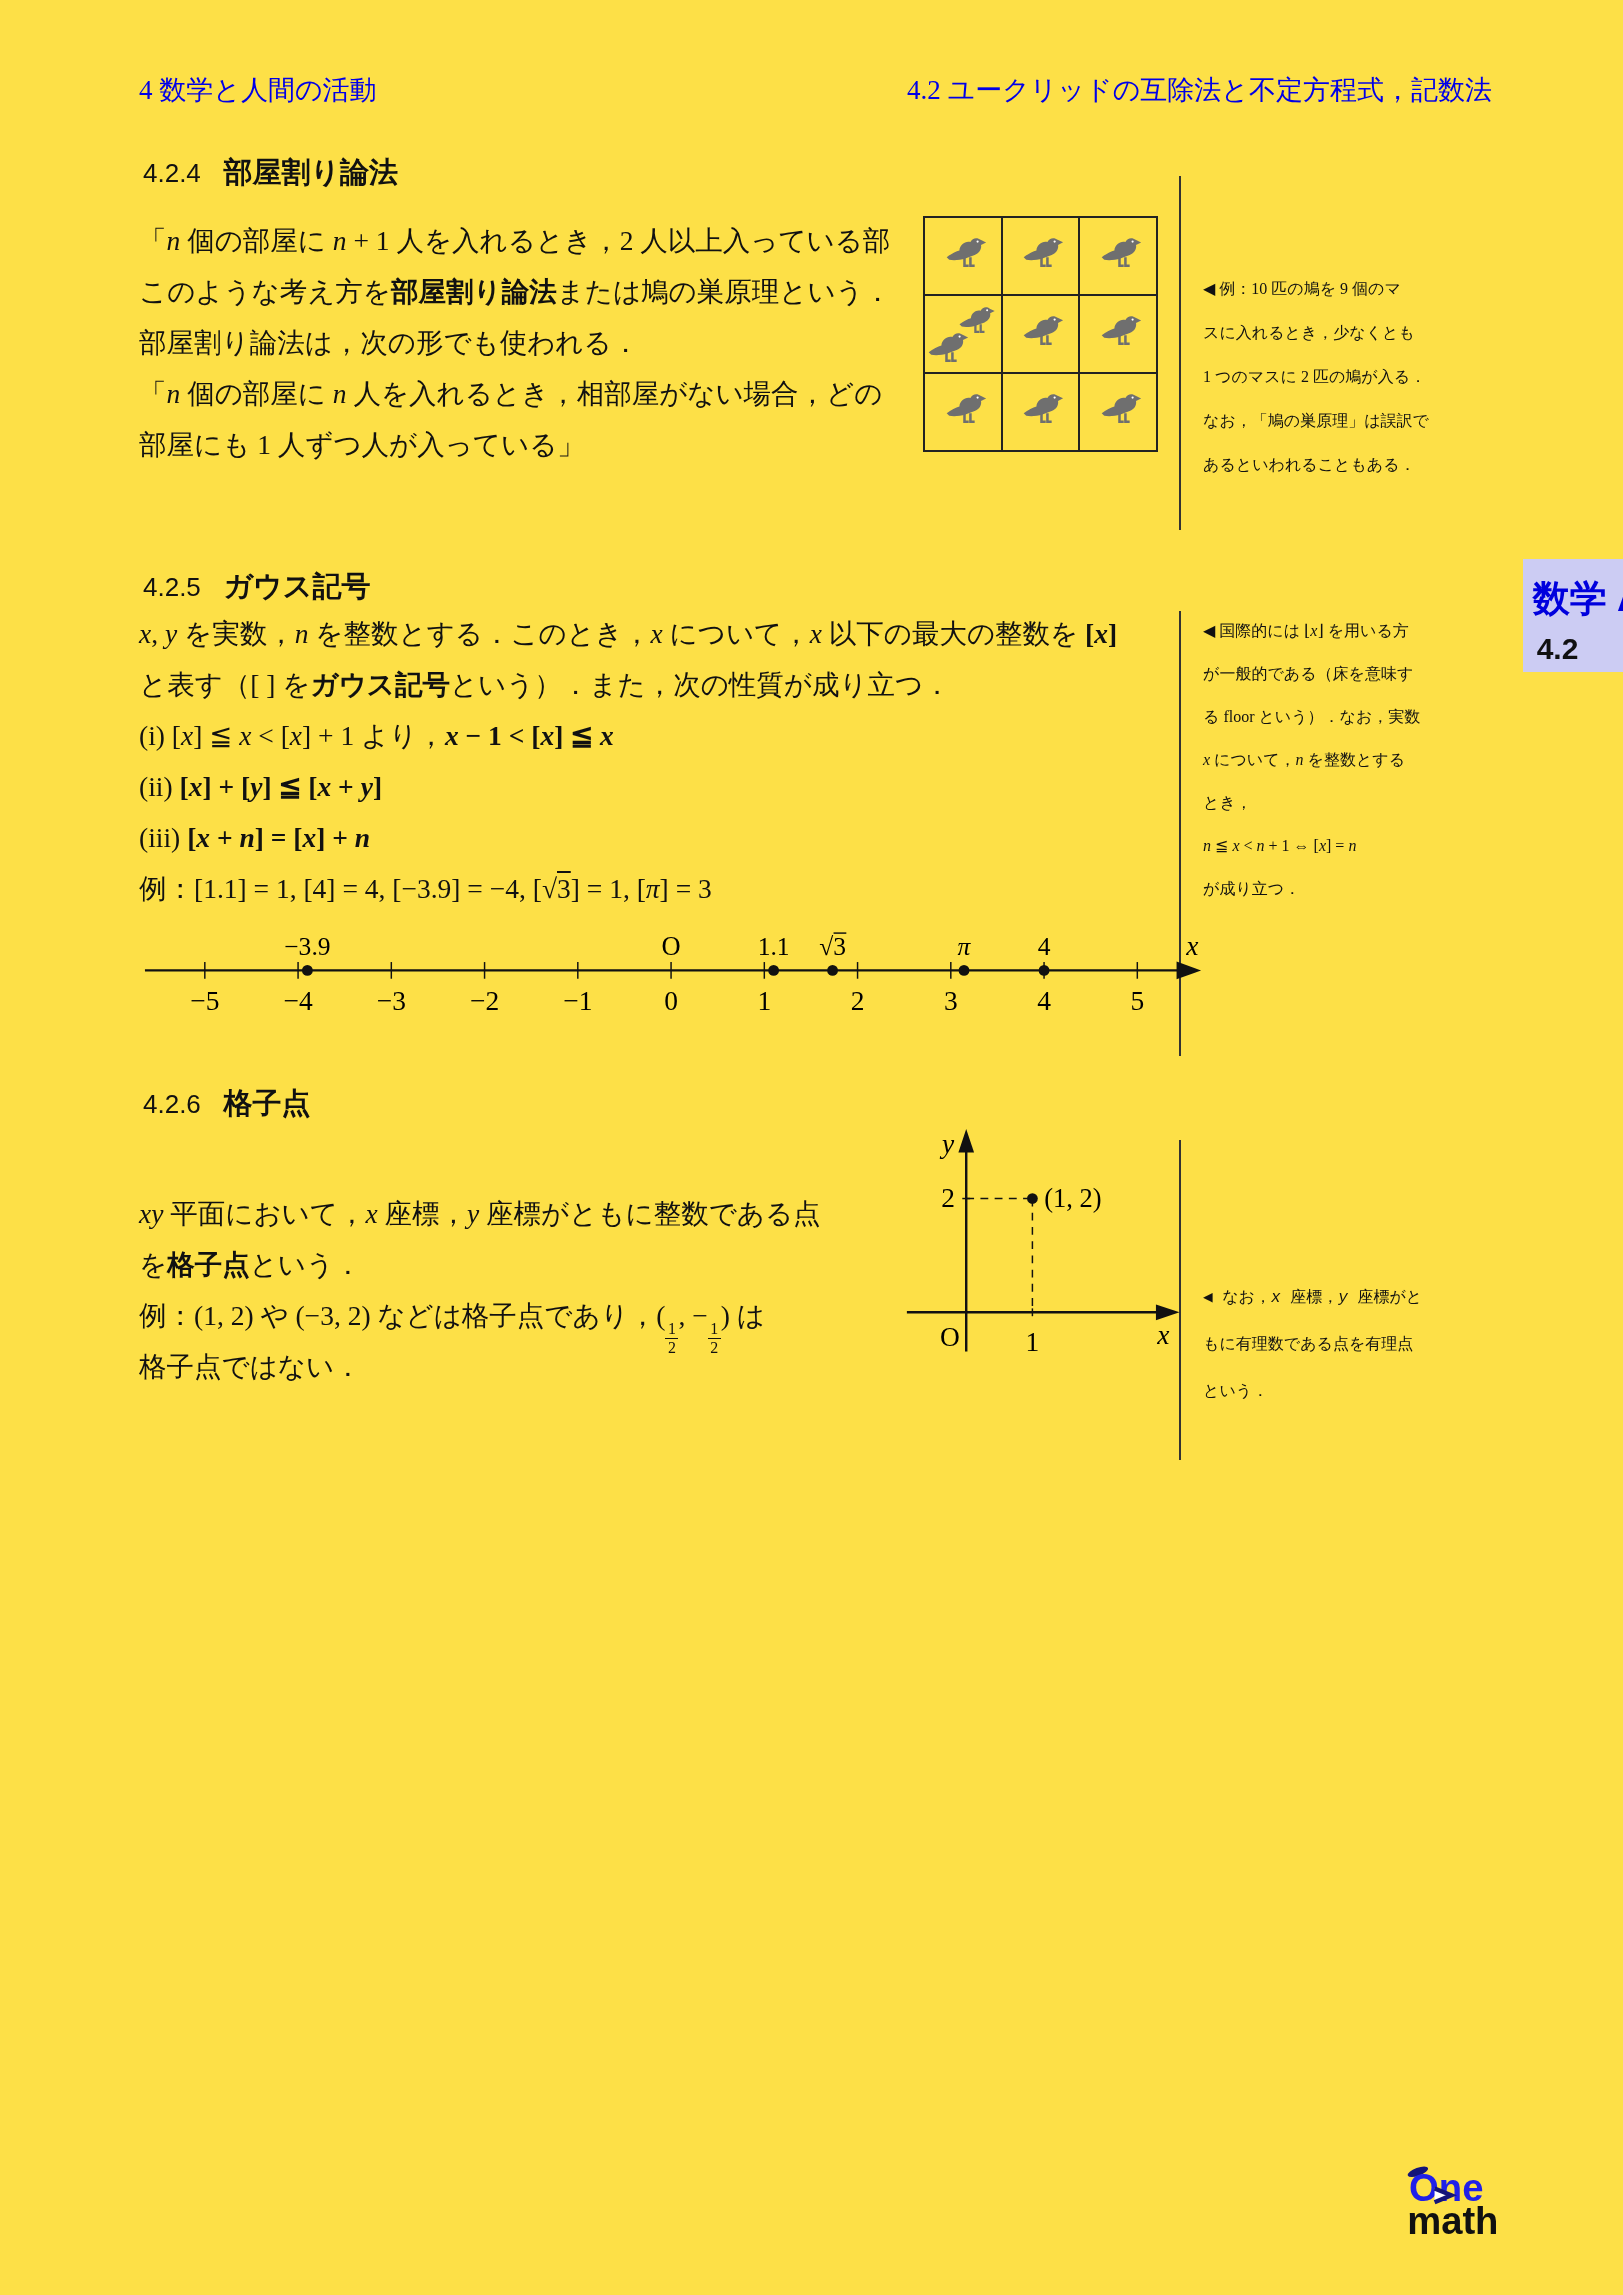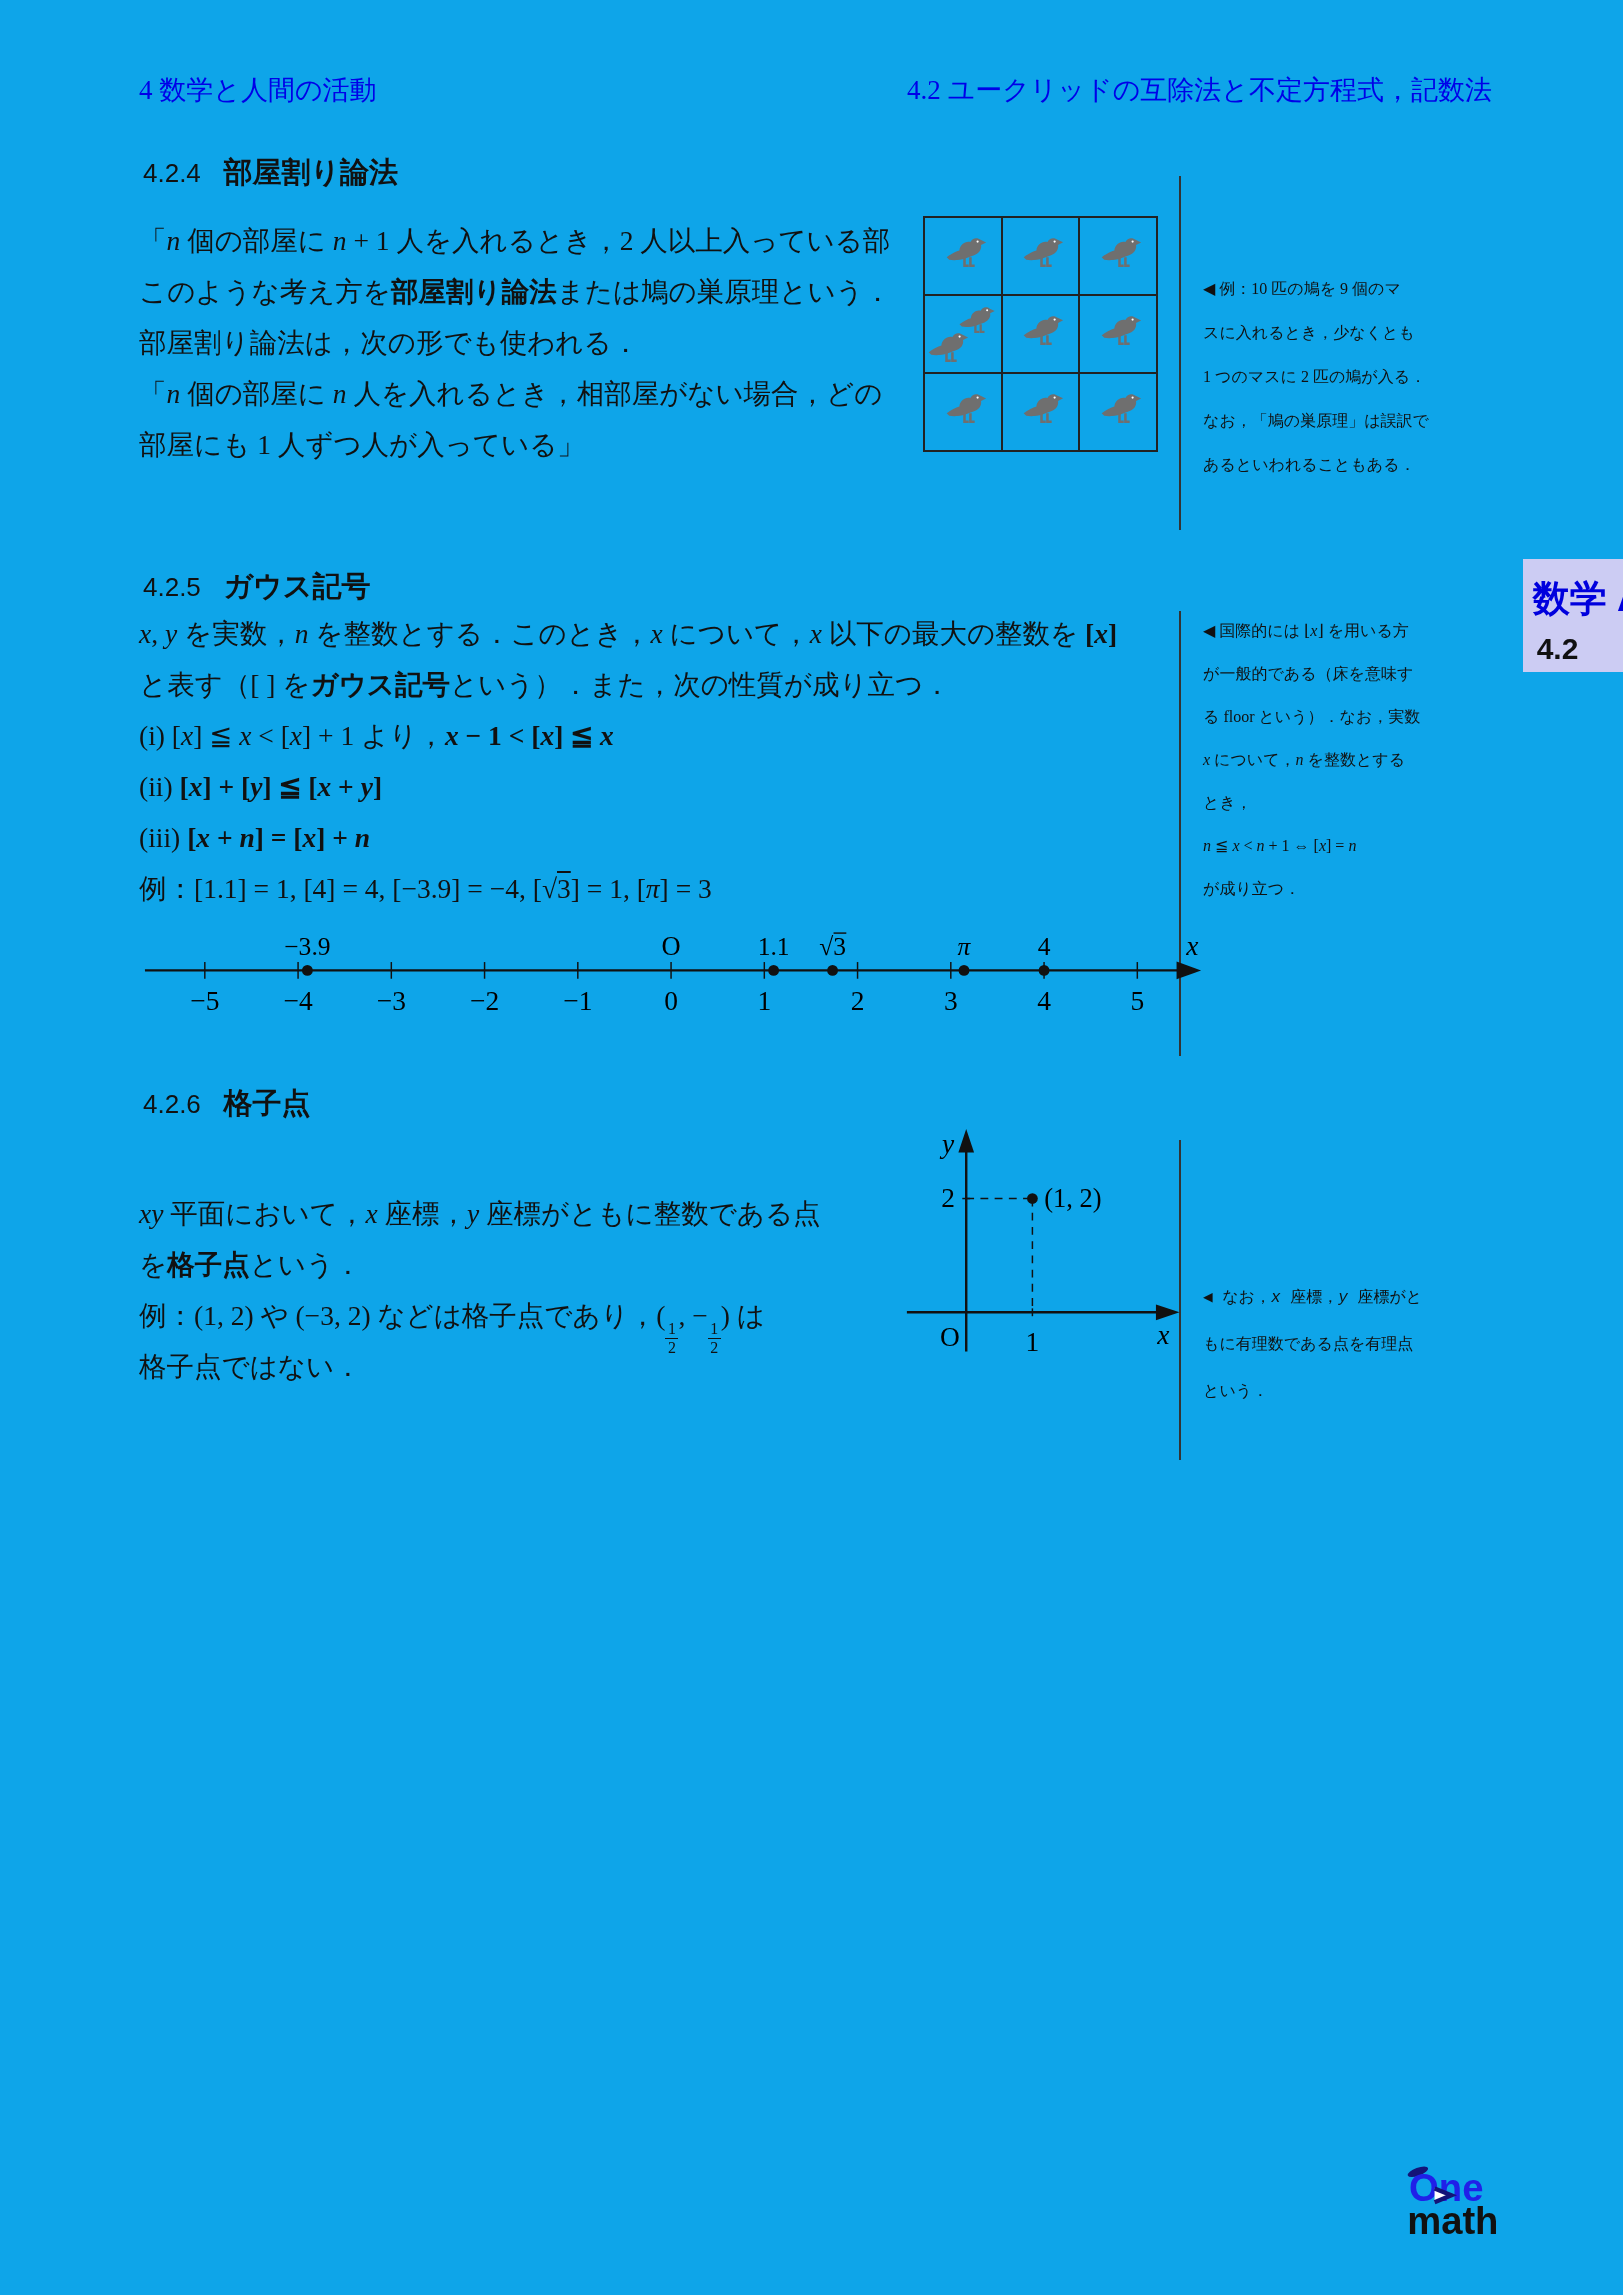--- a/index.html
+++ b/index.html
@@ -1,16 +1,16 @@
 <!DOCTYPE html>
 <html style="font-size:7.9px"><head>
 <meta charset="utf-8">
 <style>
   html,body{margin:0;padding:0;background:#e8e8e8;}
-  #page{position:relative;width:1623px;height:2295px;background:#0ea5e9;overflow:hidden;
+  #page{position:relative;width:1623px;height:2295px;background:#fde047;overflow:hidden;
         color:#111;font-family:"Liberation Serif","DejaVu Serif",serif;}
   .hdr{position:absolute;top:72px;font-size:27px;color:#0000e8;white-space:nowrap;}
   .hl{left:139px;}
   .hr{right:131px;}
   .sechead{position:absolute;display:flex;align-items:baseline;white-space:nowrap;
            font-family:"Liberation Sans","DejaVu Sans",sans-serif;}
   .sechead .num{font-size:26px;font-weight:400;}
   .sechead .ttl{font-size:29px;font-weight:700;margin-left:22.6px;}
   .h424{left:143px;top:153px;}
   .h425{left:143px;top:567px;}

